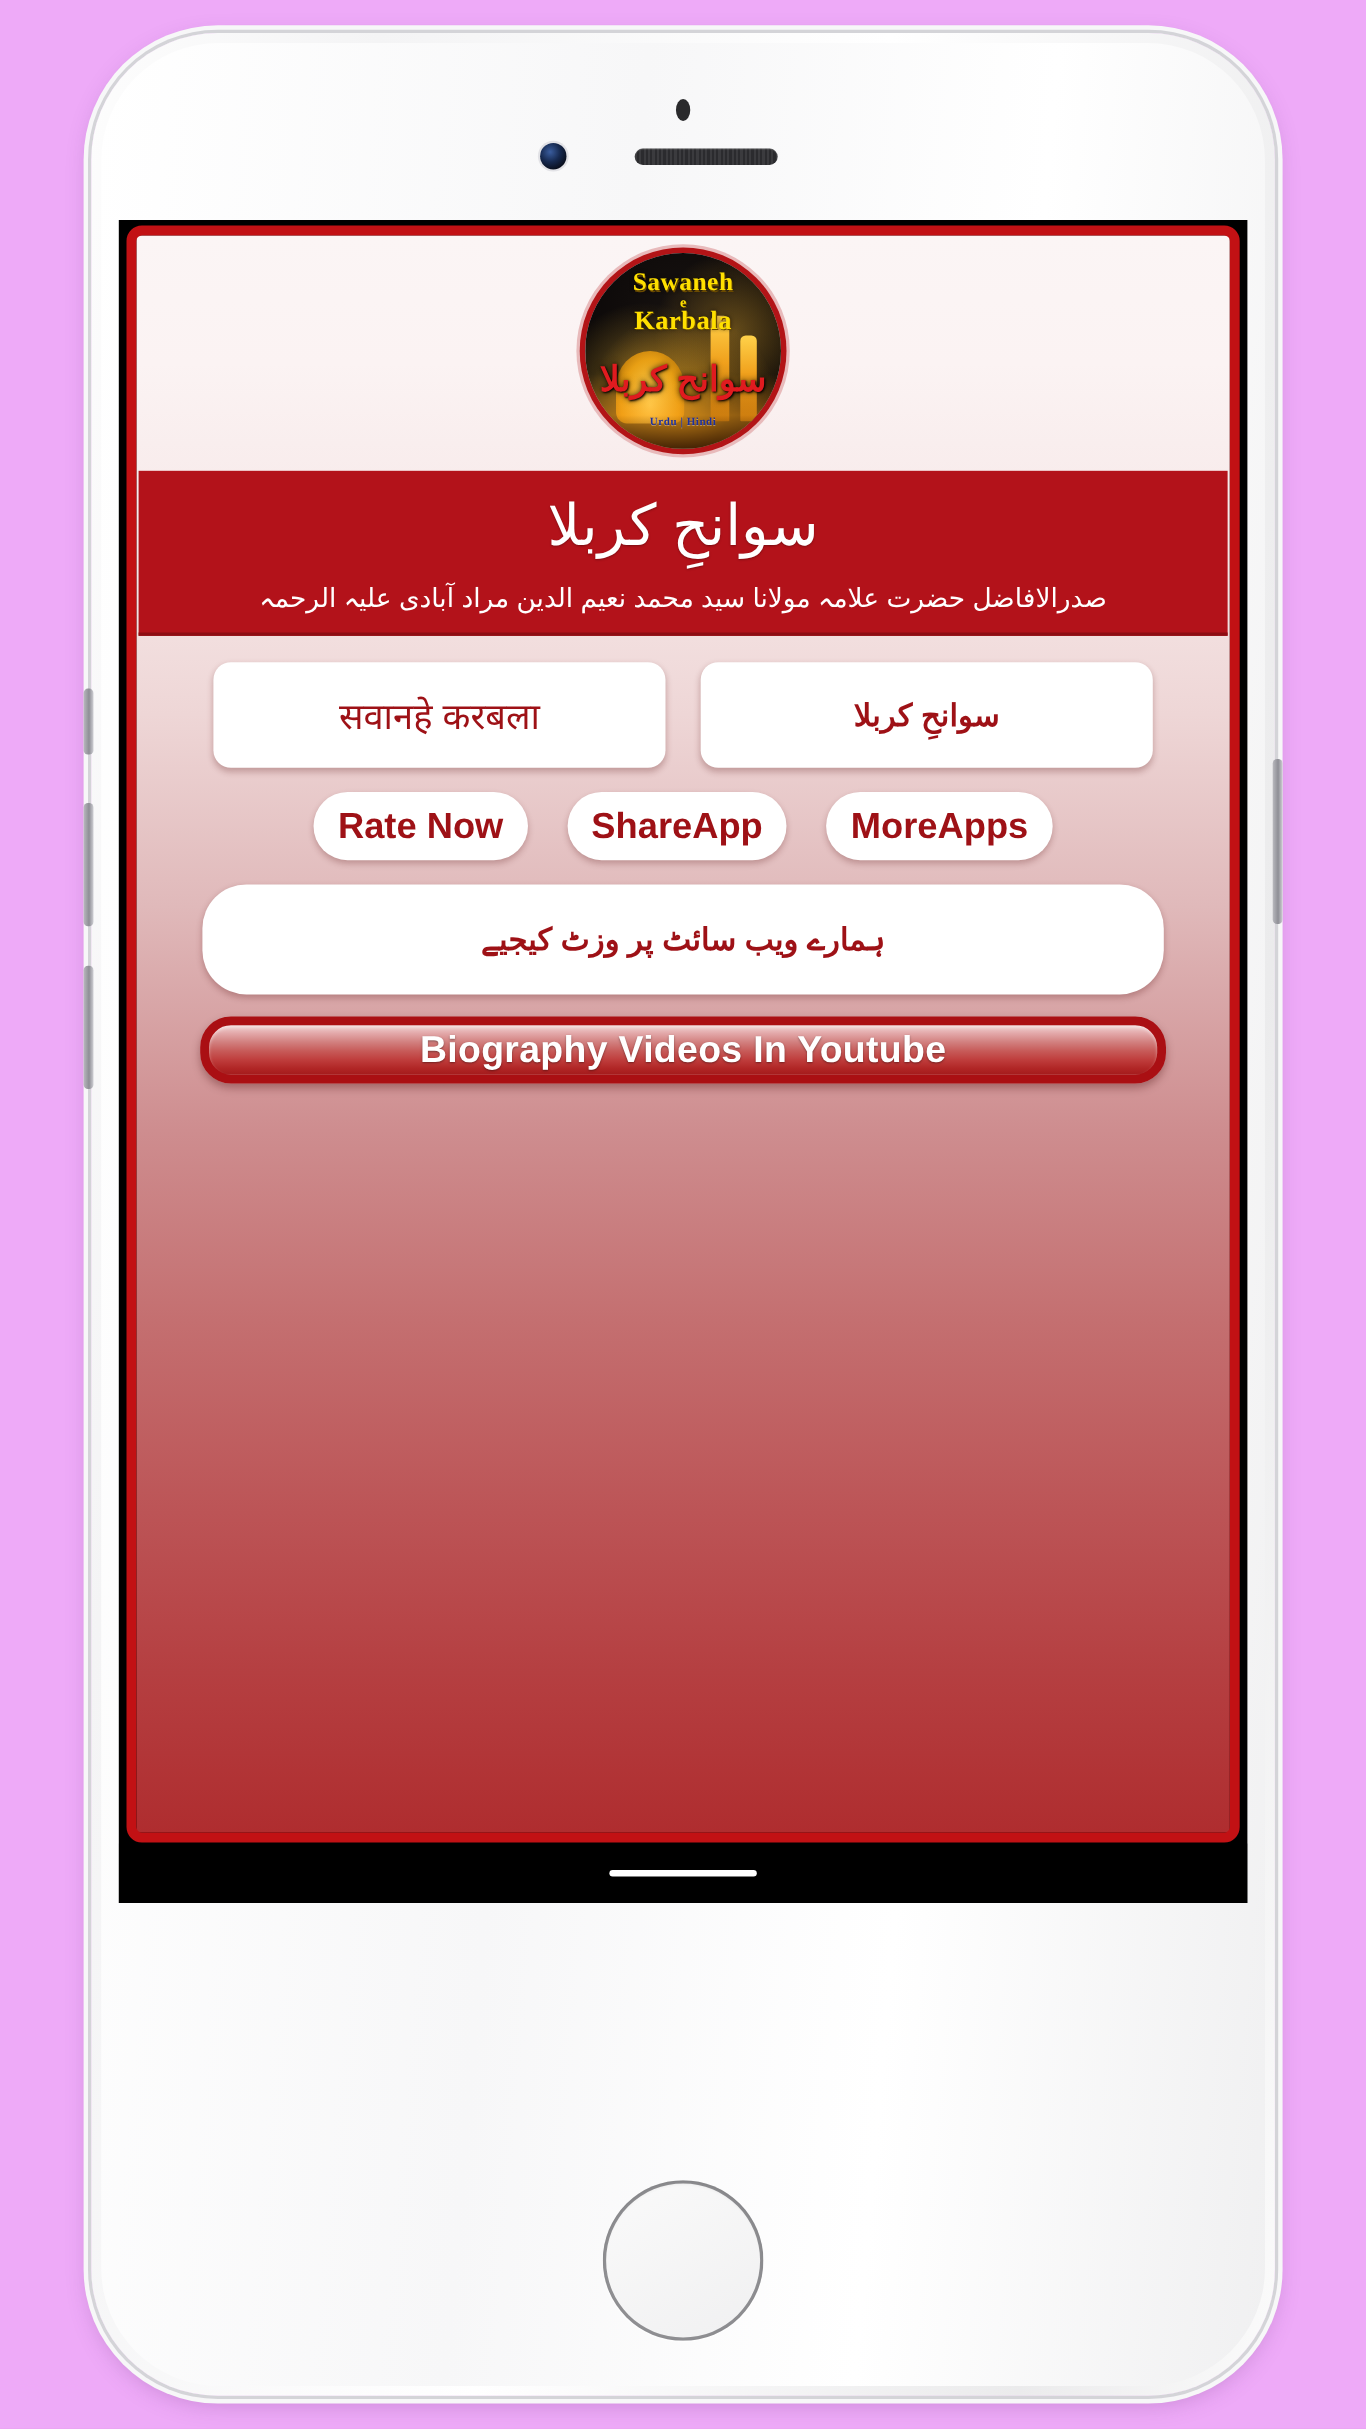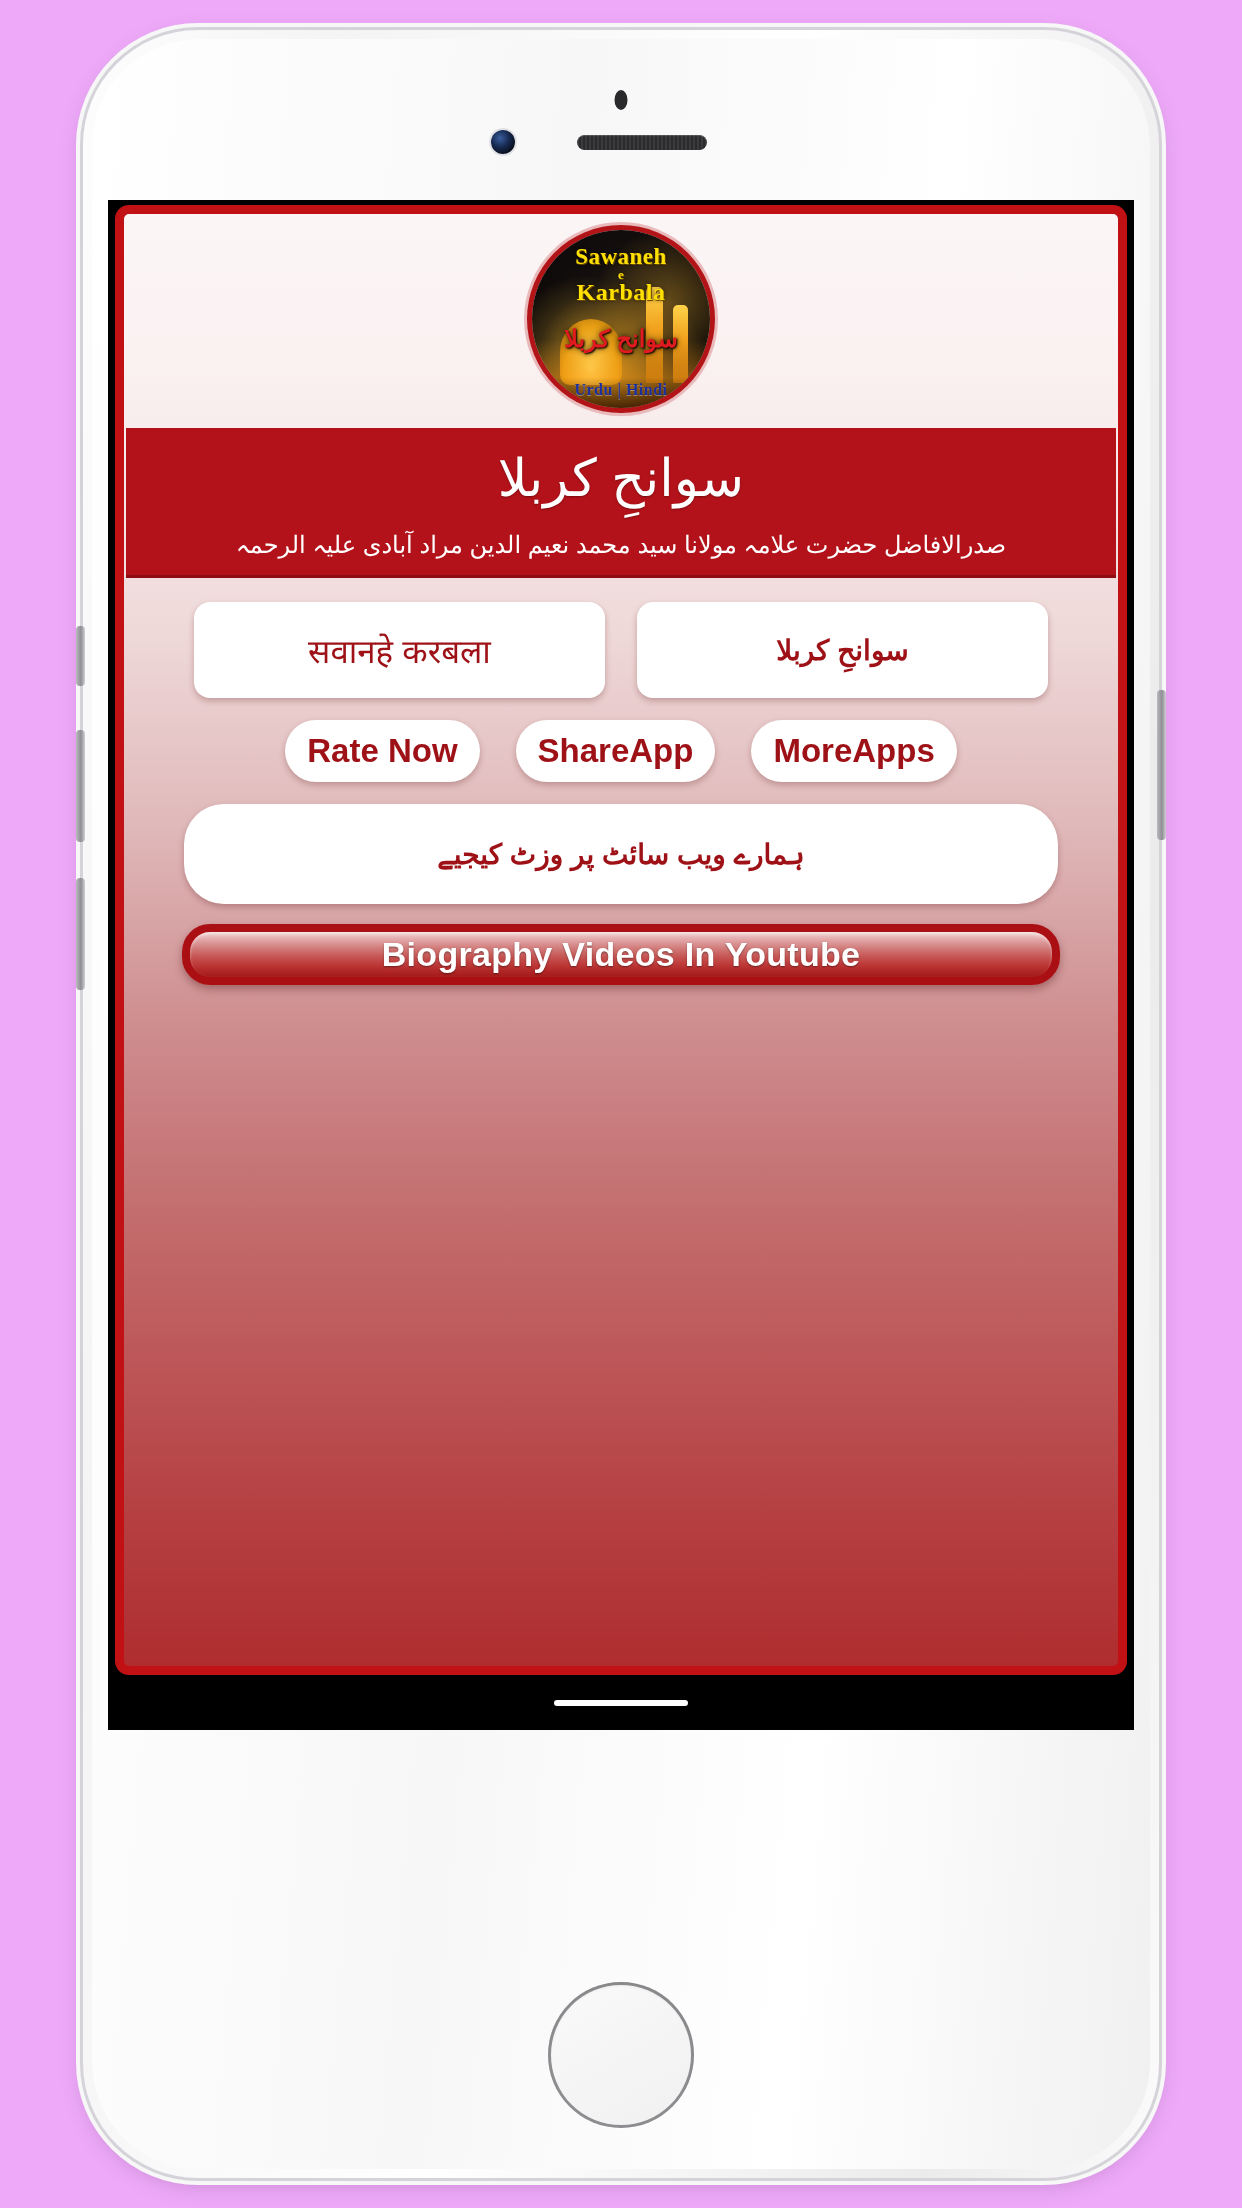--- a/index.html
+++ b/index.html
@@ -162,31 +162,31 @@
     text-shadow:1px 1px 0 #6a4a00, 0 0 4px rgba(0,0,0,.7);
     line-height:.98;
   }
   .logo-en .l1 { font-size:23px; display:block; letter-spacing:.5px;}
   .logo-en .l2 { font-size:13px; display:block; }
   .logo-en .l3 { font-size:24px; display:block; letter-spacing:.5px;}
   .logo-ur {
     position:absolute; left:0; right:0; top:95px;
     text-align:center;
     direction:rtl;
-    font-size:24px;
+    font-size:32px;
     font-weight:bold;
     color:#e01b1f;
     text-shadow:1px 1px 2px #000, 0 0 6px rgba(0,0,0,.8);
   }
   .logo-tag {
-    position:absolute; left:0; right:0; bottom:9px;
+    position:absolute; left:0; right:0; bottom:19px;
     text-align:center;
     font-family:"Liberation Serif", serif;
     font-weight:bold;
-    font-size:16px;
+    font-size:10px;
     color:#1d2f9b;
     text-shadow:0 1px 0 rgba(255,255,255,.35);
     letter-spacing:.5px;
   }
 
   
   .banner {
     margin:20px 2px 0 2px;
     background:#b3121a;
     padding:18px 16px 12px;

